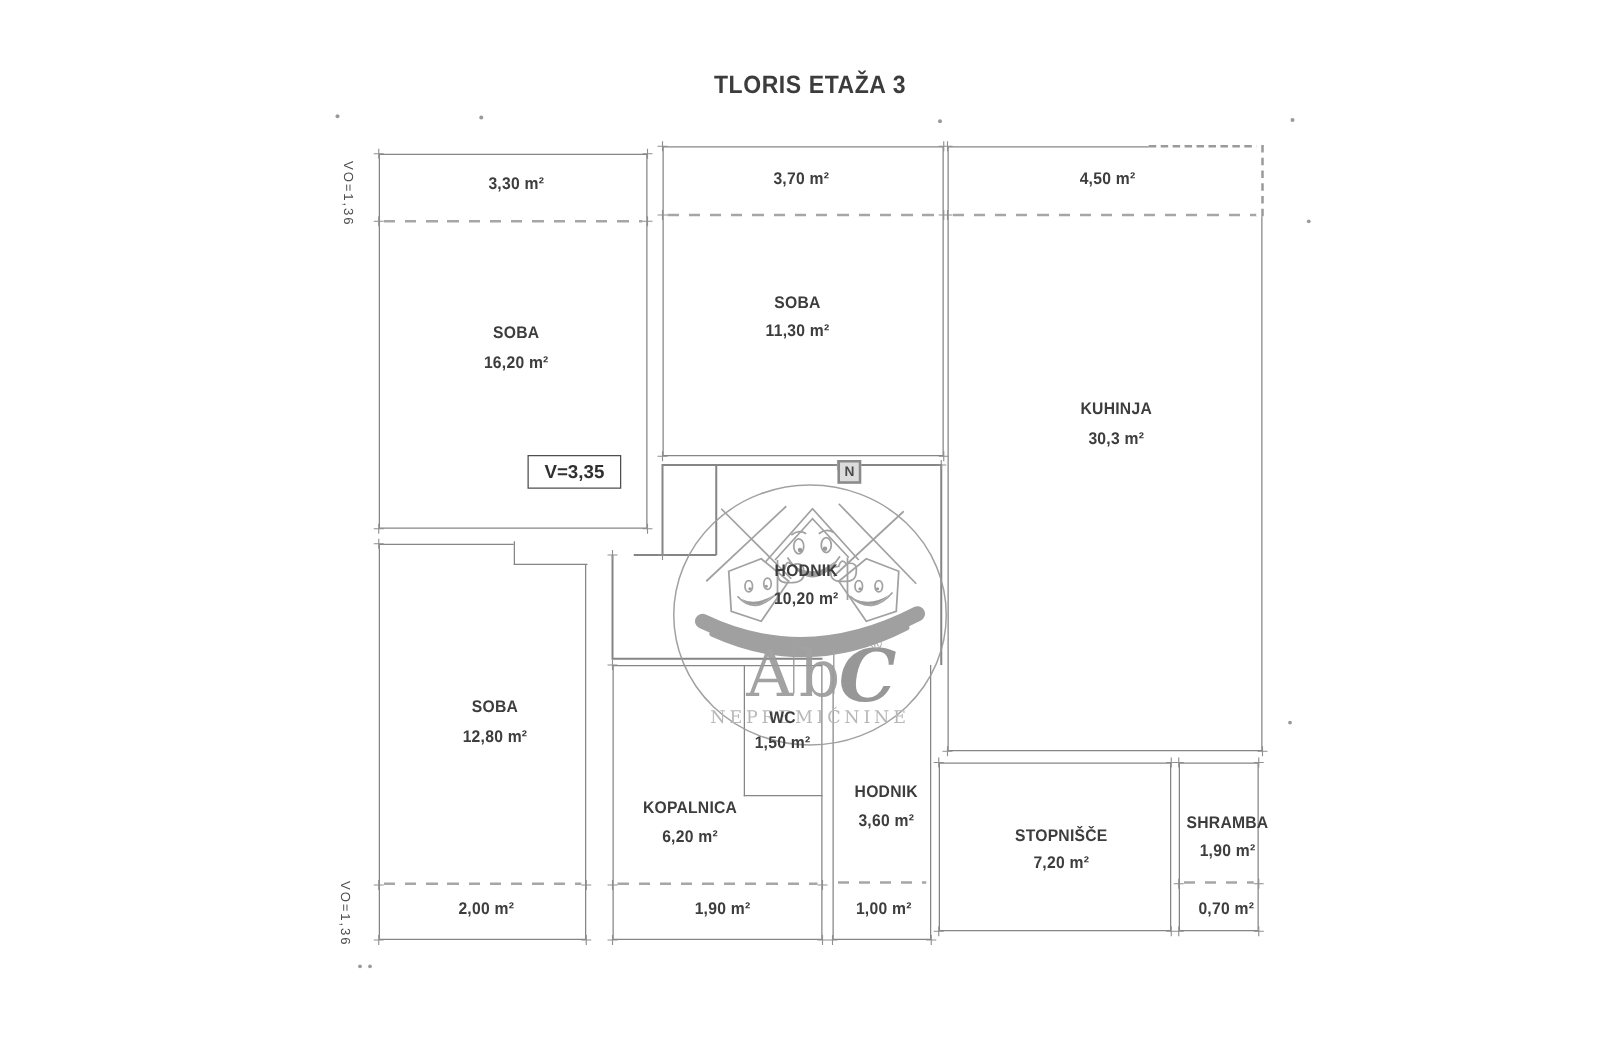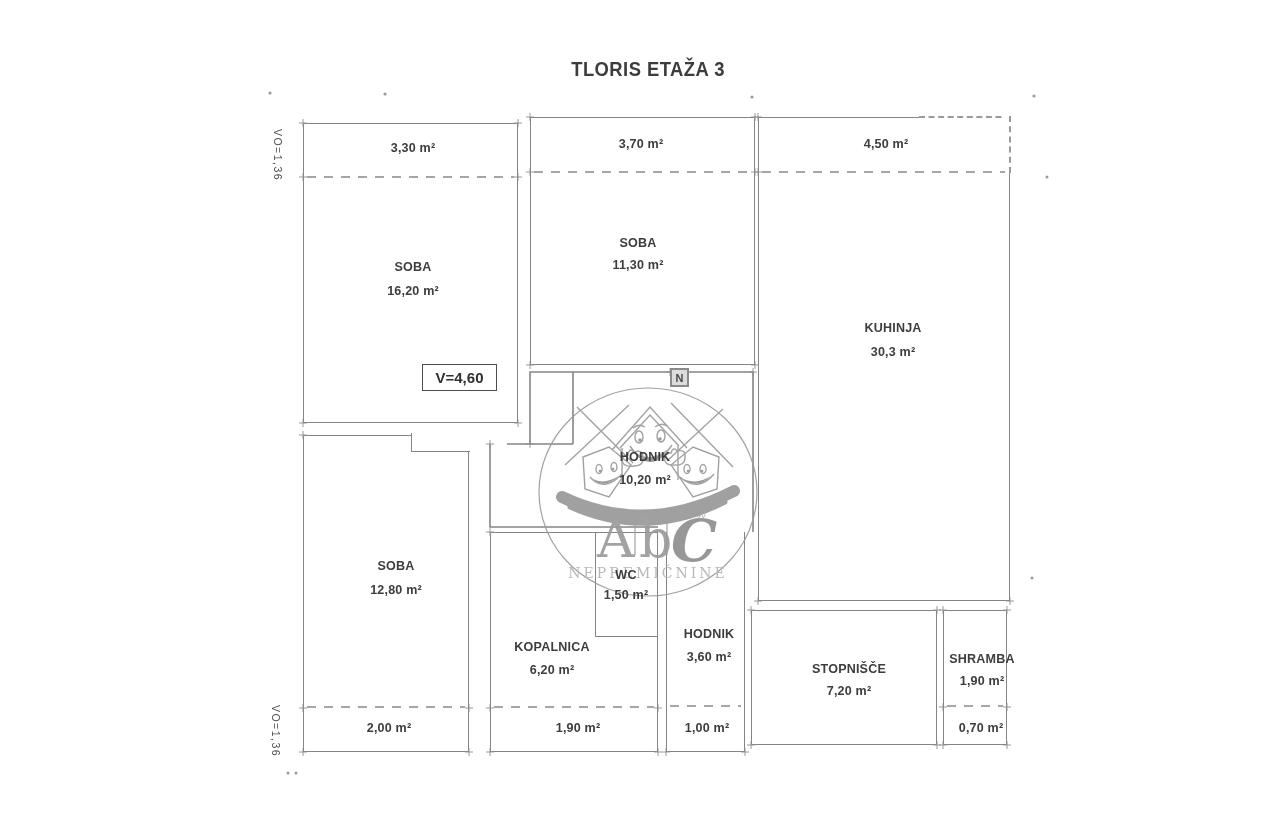--- a/index.html
+++ b/index.html
@@ -141,21 +141,21 @@
       <text x="60" y="172" font-size="52" fill="#9b9b9b">A</text>
       <text x="102" y="172" font-size="52" fill="#9b9b9b">b</text>
       <text x="134" y="176" font-size="58" font-weight="bold" font-style="italic" fill="#8f8f8f">C</text>
       <text x="158" y="134" font-size="12" fill="#9b9b9b">®</text>
     </g>
     <line x1="98" y1="130" x2="98" y2="170" stroke="#9b9b9b" stroke-width="1.2"></line>
     <line x1="130" y1="130" x2="130" y2="170" stroke="#9b9b9b" stroke-width="1.2"></line>
     <text x="111" y="193" text-anchor="middle" font-family="DejaVu Serif, serif" font-size="14" fill="#b2b2b2" letter-spacing="3">NEPREMIČNINE</text>
   </svg>
 
-  <div class="vbox">V=4,60</div>
+  <div class="vbox">V=3,35</div>
   <div class="nbox">N</div>
 
   <div class="lbl" style="left:413px;top:147px;">3,30 m²</div>
   <div class="lbl" style="left:413px;top:266px;">SOBA</div>
   <div class="lbl" style="left:413px;top:290px;">16,20 m²</div>
 
   <div class="lbl" style="left:641px;top:143px;">3,70 m²</div>
   <div class="lbl" style="left:638px;top:242px;">SOBA</div>
   <div class="lbl" style="left:638px;top:264px;">11,30 m²</div>
 

